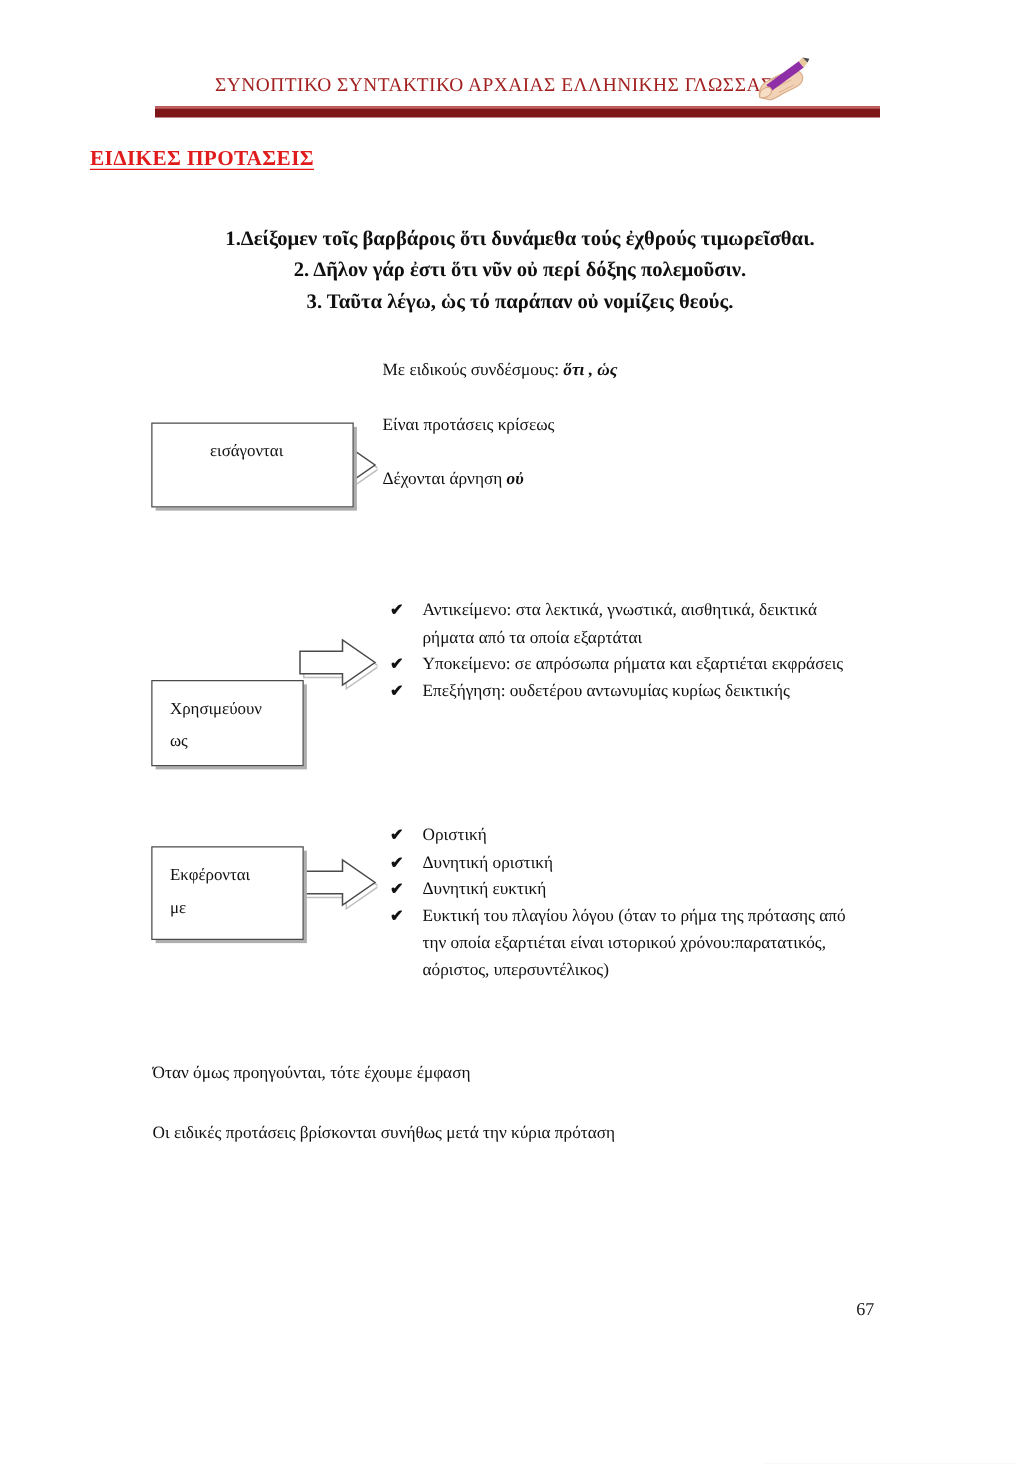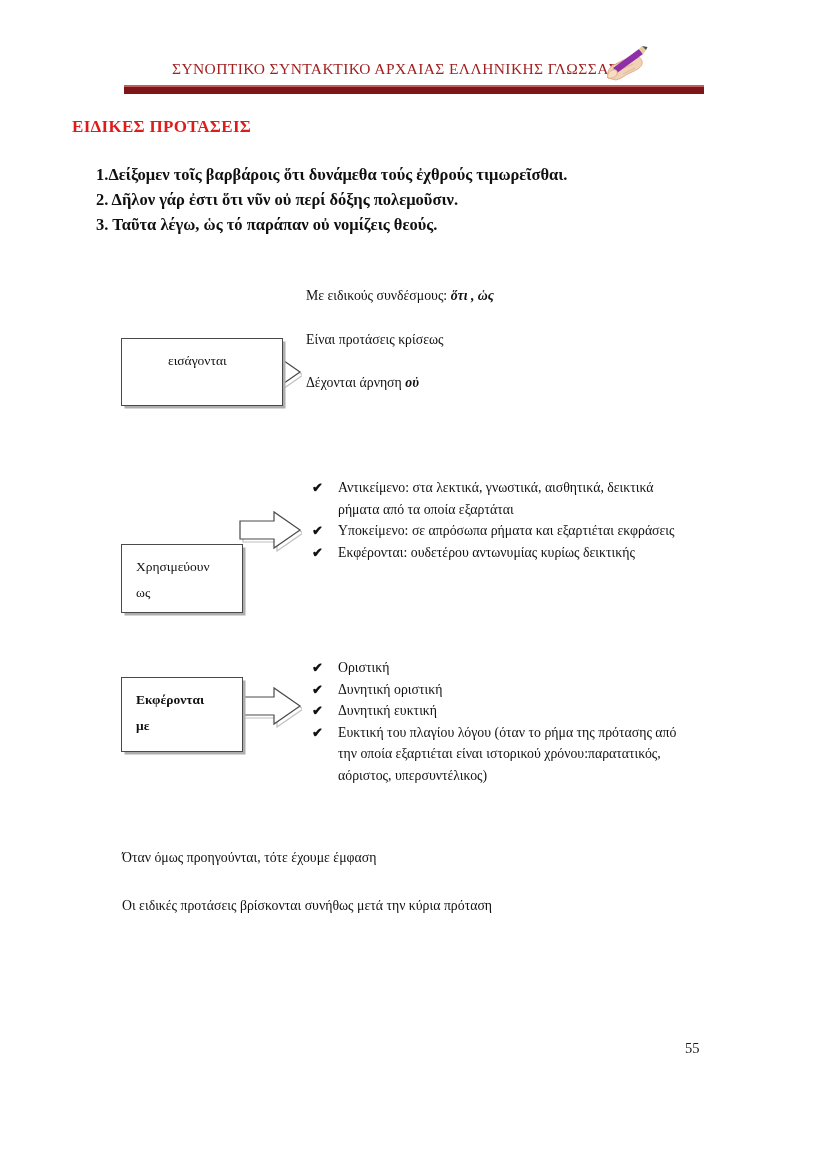--- a/index.html
+++ b/index.html
@@ -55,31 +55,33 @@
   }
 
   
   .section-heading {
     position: absolute;
     left: 72px;
     top: 117px;
     font-size: 17px;
     font-weight: bold;
     color: #e01b1b;
+    text-decoration: underline;
     text-underline-offset: 3px;
     letter-spacing: 0.3px;
     white-space: nowrap;
   }
 
   
   .examples {
     position: absolute;
     left: 96px;
-    top: 162px;
+    top: 178px;
     width: 640px;
+    text-align: center;
   }
   .example-line {
     font-size: 16.5px;
     font-weight: bold;
     color: #101010;
     line-height: 25px;
     white-space: nowrap;
     font-family: "Liberation Serif", "DejaVu Serif", serif;
   }
 
@@ -212,24 +214,24 @@
   </div>
   <div class="flow-arrow" style="left:238px; top:508px; width:64px; height:44px;">
     <svg viewBox="0 0 64 44" width="64" height="44">
       <path d="M2 13 L36 13 L36 4 L62 22 L36 40 L36 31 L2 31 Z" fill="#ffffff" stroke="#4a4a4a" stroke-width="1.2" transform="translate(3,3)" opacity="0.35"></path>
       <path d="M2 13 L36 13 L36 4 L62 22 L36 40 L36 31 L2 31 Z" fill="#ffffff" stroke="#4a4a4a" stroke-width="1.2"></path>
     </svg>
   </div>
   <div class="flow-text" style="left:306px; top:477px; width:390px;">
     <p class="check-item"><span class="tick">✔</span><span>Αντικείμενο: στα λεκτικά, γνωστικά, αισθητικά, δεικτικά ρήματα από τα οποία εξαρτάται</span></p>
     <p class="check-item"><span class="tick">✔</span><span>Υποκείμενο: σε απρόσωπα ρήματα και εξαρτιέται εκφράσεις</span></p>
-    <p class="check-item"><span class="tick">✔</span><span>Εκφέρονται: ουδετέρου αντωνυμίας κυρίως δεικτικής</span></p>
-  </div>
-
-  <div class="flow-box" style="left:121px; top:677px; width:122px; height:75px;font-weight:bold;">
+    <p class="check-item"><span class="tick">✔</span><span>Επεξήγηση: ουδετέρου αντωνυμίας κυρίως δεικτικής</span></p>
+  </div>
+
+  <div class="flow-box" style="left:121px; top:677px; width:122px; height:75px;">
     <div class="flow-box-line">Εκφέρονται</div>
     <div class="flow-box-line">με</div>
   </div>
   <div class="flow-arrow" style="left:238px; top:684px; width:64px; height:44px;">
     <svg viewBox="0 0 64 44" width="64" height="44">
       <path d="M2 13 L36 13 L36 4 L62 22 L36 40 L36 31 L2 31 Z" fill="#ffffff" stroke="#4a4a4a" stroke-width="1.2" transform="translate(3,3)" opacity="0.35"></path>
       <path d="M2 13 L36 13 L36 4 L62 22 L36 40 L36 31 L2 31 Z" fill="#ffffff" stroke="#4a4a4a" stroke-width="1.2"></path>
     </svg>
   </div>
   <div class="flow-text" style="left:306px; top:657px; width:390px;">
@@ -237,15 +239,15 @@
     <p class="check-item"><span class="tick">✔</span><span>Δυνητική οριστική</span></p>
     <p class="check-item"><span class="tick">✔</span><span>Δυνητική ευκτική</span></p>
     <p class="check-item"><span class="tick">✔</span><span>Ευκτική του πλαγίου λόγου (όταν το ρήμα της πρότασης από την οποία εξαρτιέται είναι ιστορικού χρόνου:παρατατικός, αόριστος, υπερσυντέλικος)</span></p>
   </div>
 
   <div class="closing">
     <p>Όταν όμως προηγούνται, τότε έχουμε έμφαση</p>
     <p>Οι ειδικές προτάσεις βρίσκονται συνήθως μετά την κύρια πρόταση</p>
   </div>
 
-  <div class="page-number">55</div>
+  <div class="page-number">67</div>
 
 </div>
 
 </body></html>

